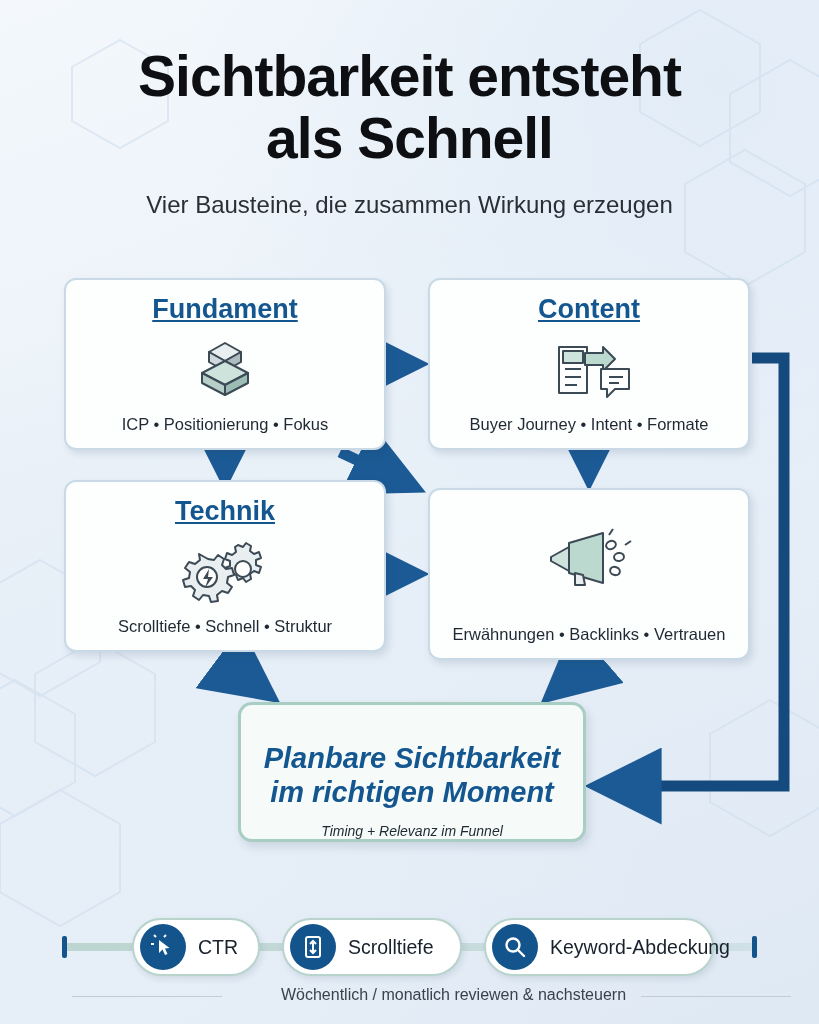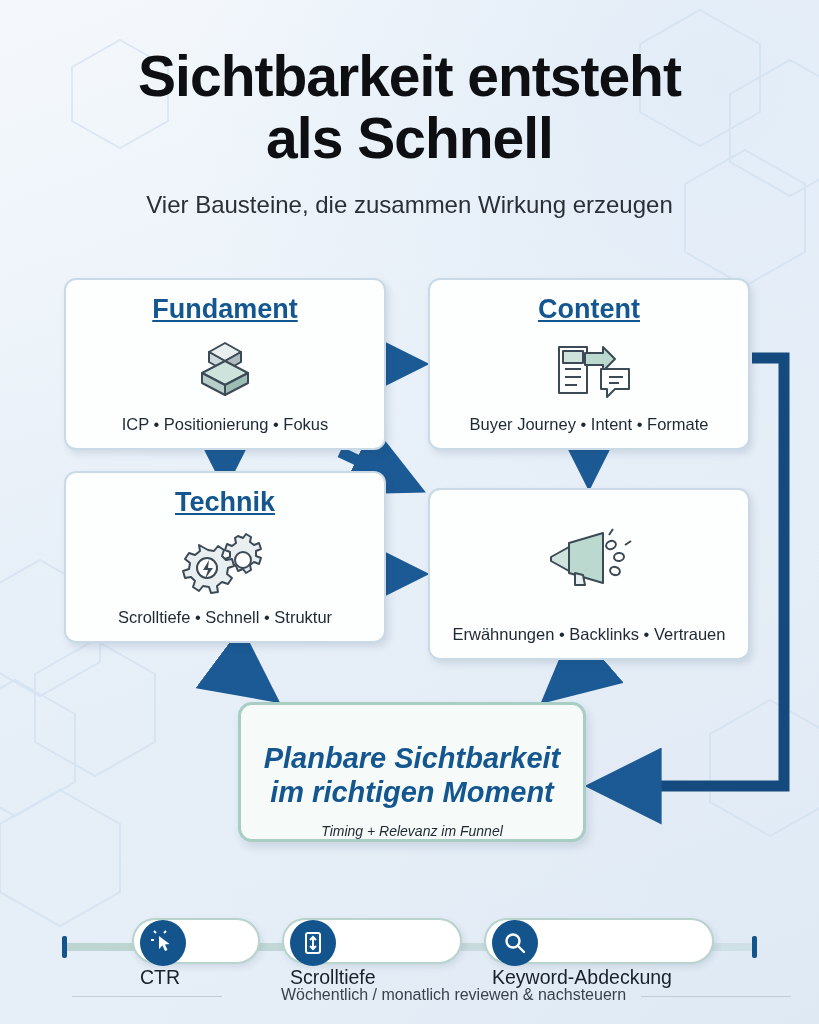--- a/index.html
+++ b/index.html
@@ -90,21 +90,21 @@
     width: 100%;
   }
   .card .card-sub {
     font-size: 16.5px;
     color: #1f2933;
     margin-bottom: 14px;
   }
 
   #card-fundament { left: 64px;  top: 6px;   width: 322px; height: 172px; }
   #card-content   { left: 428px; top: 6px;   width: 322px; height: 172px; }
-  #card-technik   { left: 64px;  top: 199px; width: 322px; height: 172px; }
+  #card-technik   { left: 64px;  top: 208px; width: 322px; height: 172px; }
   #card-pr        { left: 428px; top: 216px; width: 322px; height: 172px; }
 
   .result-card {
     position: absolute;
     left: 238px;
     top: 430px;
     width: 348px;
     height: 140px;
     background: #f6fbf9;
     border: 3px solid #a8cec4;
@@ -153,30 +153,30 @@
     height: 22px;
     background: #13548c;
     border-radius: 2px;
   }
   .track .cap.left { left: 0; }
   .track .cap.right { right: 0; }
 
   .pill {
     position: absolute;
     top: 10px;
-    height: 46px;
+    height: 58px;
     background: #ffffff;
     border: 2px solid #b9d3cd;
     border-radius: 29px;
     box-shadow: 2px 3px 6px rgba(40,70,100,0.12);
     display: flex;
+    align-items: center;
     padding-left: 6px;
     padding-right: 20px;
     box-sizing: border-box;
-    flex-direction: column;
   }
   .pill .bubble {
     width: 46px;
     height: 46px;
     border-radius: 50%;
     background: #13548c;
     display: flex;
     align-items: center;
     justify-content: center;
     flex: none;

